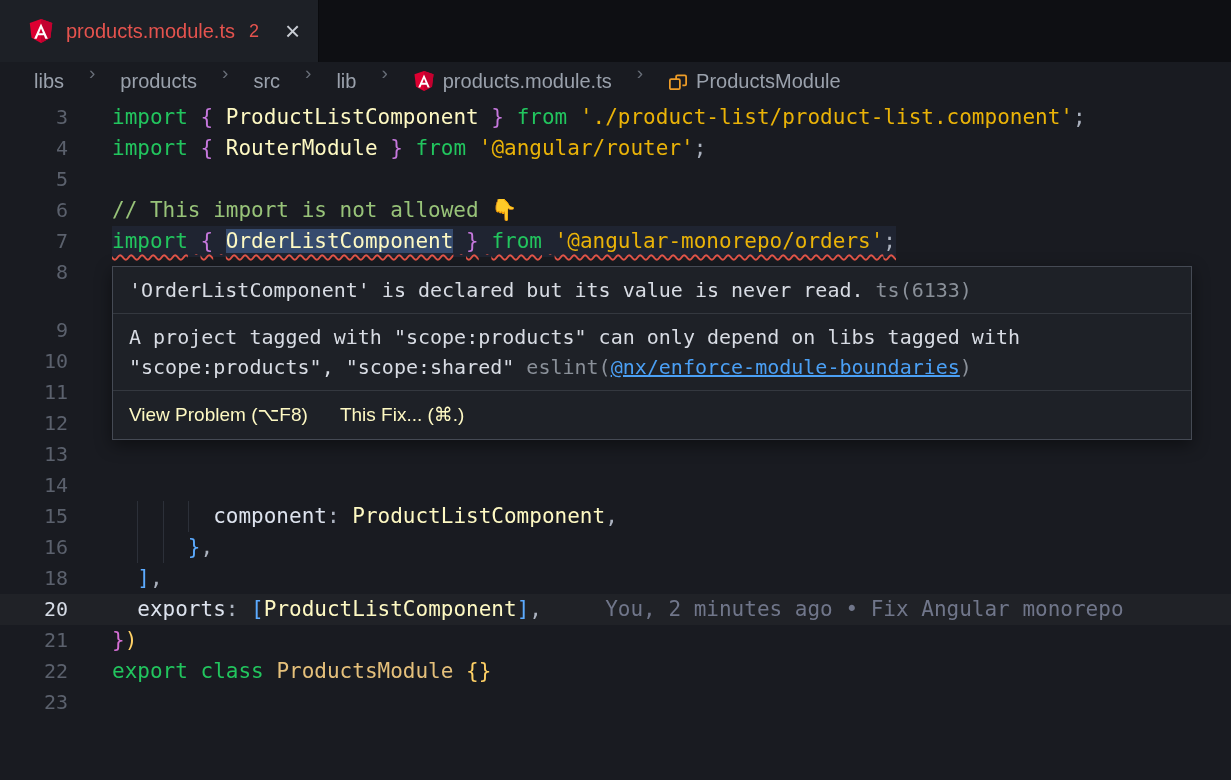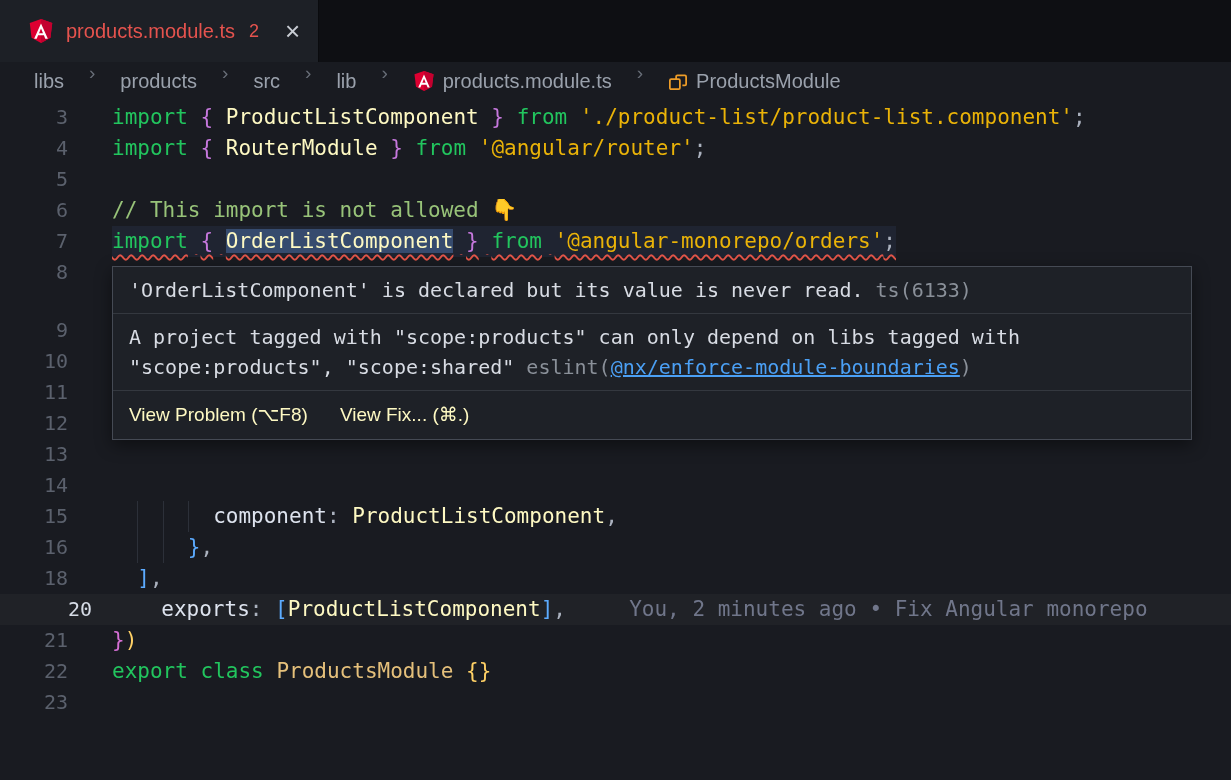--- a/index.html
+++ b/index.html
@@ -62,21 +62,21 @@
   .tk-bl { color:#70768a; }
   .tk-em { color:#f5c542; }
 
   .line.diag .code {
     background:rgba(86,120,195,.10);
     text-decoration:underline wavy #e45549;
     text-decoration-thickness:1.5px;
     text-underline-offset:6px;
   }
   .tk-hl { background:rgba(92,139,210,.38); border-radius:0; }
-  .line.active { background:rgba(255,255,255,0.03);padding-left:24px; }
+  .line.active { background:rgba(255,255,255,0.03); }
   .line.active .ln { color:#d6dce6; }
 
   
   .hover {
     position:absolute; left:112px; top:158px; width:1080px;
     background:#1e2127; border:1px solid #454a54; z-index:5;
     box-shadow:0 5px 16px rgba(0,0,0,.45);
     font-size:20px; line-height:30px; white-space:normal;margin-top:8px;
   }
   .hover-row { padding:8px 16px; }
@@ -171,18 +171,18 @@
         <div class="line active"><span class="ln">20</span><span class="code"><span class="tk-fg">  </span><span class="tk-pr">exports</span><span class="tk-fg">: </span><span class="tk-b3">[</span><span class="tk-cl">ProductListComponent</span><span class="tk-b3">]</span><span class="tk-fg">,</span><span class="tk-bl">     You, 2 minutes ago • Fix Angular monorepo</span></span></div>
         <div class="line"><span class="ln">21</span><span class="code"><span class="tk-b2">}</span><span class="tk-b1">)</span></span></div>
         <div class="line"><span class="ln">22</span><span class="code"><span class="tk-kw">export</span><span class="tk-fg"> </span><span class="tk-kw">class</span><span class="tk-fg"> </span><span class="tk-ty">ProductsModule</span><span class="tk-fg"> </span><span class="tk-b1">{}</span></span></div>
         <div class="line"><span class="ln">23</span><span class="code"></span></div>
       </div>
     <div class="hover" id="hover">
         <div class="hover-row"><span class="h-msg">'OrderListComponent' is declared but its value is never read.</span><span class="h-dim"> ts(6133)</span></div>
         <div class="hover-row"><span class="h-msg">A project tagged with "scope:products" can only depend on libs tagged with "scope:products", "scope:shared" </span><span class="h-dim">eslint(</span><span class="h-linku">@nx/enforce-module-boundaries</span><span class="h-dim">)</span></div>
         <div class="hover-row hover-actions">
           <span class="h-action">View Problem (⌥F8)</span>
-          <span class="h-action">View Fix... (⌘.)</span>
+          <span class="h-action">This Fix... (⌘.)</span>
         </div>
       </div>
   </div>
 
 </div>
 
 </body></html>

